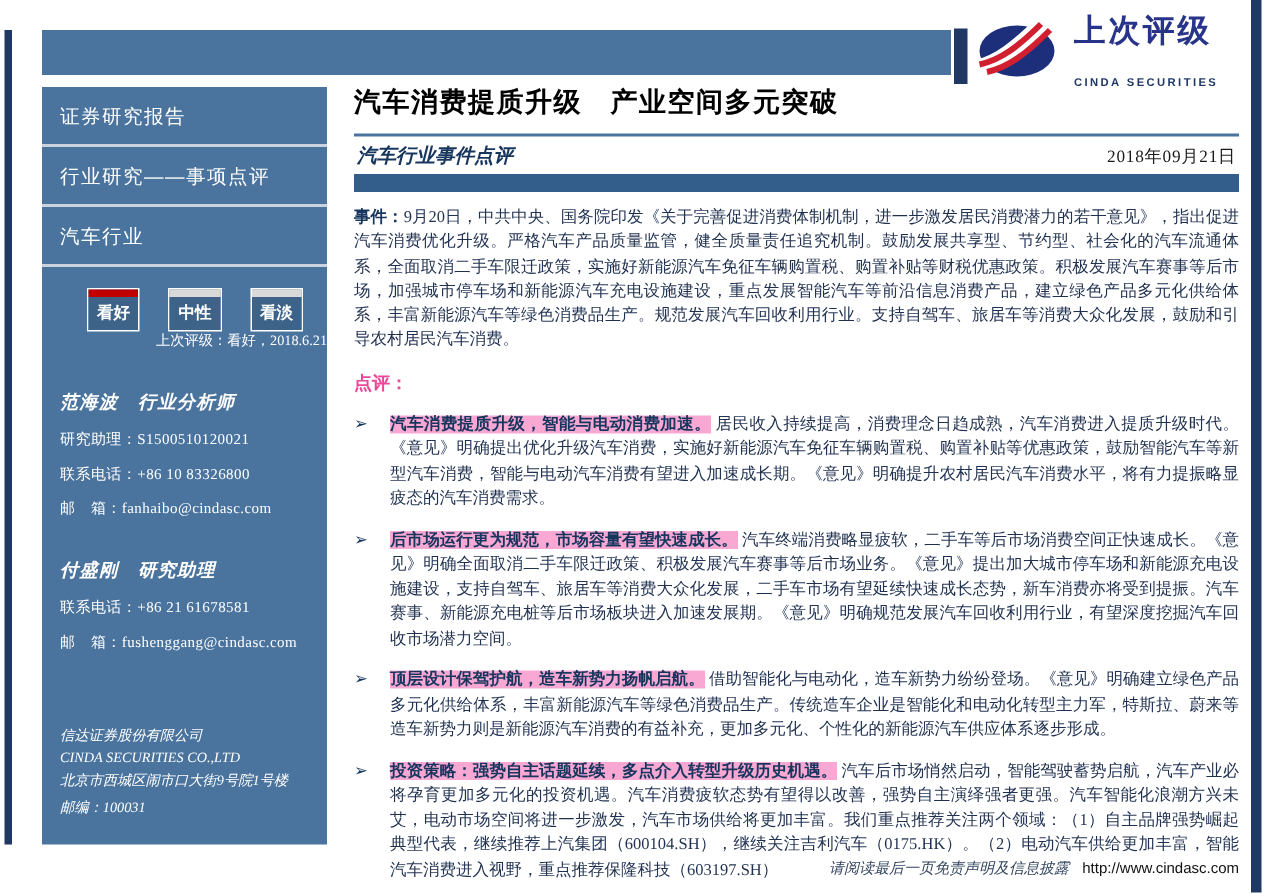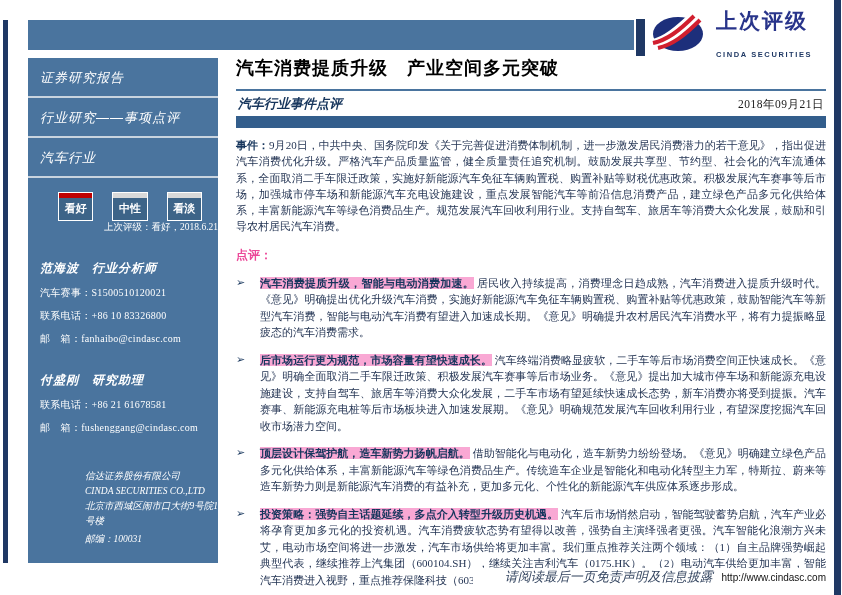--- a/index.html
+++ b/index.html
@@ -12,48 +12,48 @@
   .edge-right{position:absolute;right:1px;top:0;width:7px;height:595px;background:#1F3864;}
   .top-strip{position:absolute;left:28px;top:20px;width:606px;height:30px;background:#4A749E;}
   .top-cap{position:absolute;left:636px;top:19px;width:9px;height:37px;background:#1F3864;}
   
   .logo{position:absolute;left:650px;top:10px;width:176px;height:48px;display:flex;align-items:center;}
   .logo-text{margin-left:8px;line-height:1;}
   .logo-cn{font-size:21px;font-weight:bold;color:#28348A;letter-spacing:2px;font-family:"Liberation Sans",sans-serif;}
   .logo-en{font-size:7.5px;font-weight:bold;color:#1F3864;letter-spacing:1.6px;margin-top:20px;}
   
   .sidebar{position:absolute;left:28px;top:58px;width:190px;height:505px;background:#4A749E;color:#fff;}
-  .side-sec{padding:11px 12px 9px;border-bottom:2px solid #C9D4DF;font-size:13px;letter-spacing:1px;font-style:italic;}
+  .side-sec{padding:11px 12px 9px;border-bottom:2px solid #C9D4DF;font-size:13px;letter-spacing:1px;}
   .tabs{display:flex;gap:19px;margin:14px 16px 0 30px;}
   .tab{flex:1;border:1px solid #ffffff;cursor:pointer;}
   .tab-top{height:5px;background:#D9D9D9;}
   .tab.active .tab-top{background:#C00000;}
   .tab-label{background:#3D6488;color:#fff;font-size:11px;font-weight:bold;text-align:center;padding:3px 0 4px;}
   .last-rating{font-size:9.5px;text-align:right;font-family:"Liberation Serif",serif;}
   .analyst{margin:26px 12px 0;font-family:"Liberation Serif",serif;}
   .analyst-name{font-size:12px;font-weight:bold;font-style:italic;letter-spacing:1px;}
   .contact-line{font-size:10px;margin-top:9px;letter-spacing:.3px;}
-  .company{position:absolute;left:12px;bottom:16px;font-size:9.5px;line-height:1.55;font-family:"Liberation Serif",serif;font-style:italic;margin-left:45px;}
+  .company{position:absolute;left:12px;bottom:16px;font-size:9.5px;line-height:1.55;font-family:"Liberation Serif",serif;font-style:italic;}
   
   .main{position:absolute;left:236px;top:56px;width:590px;}
   .doc-title{font-size:18px;font-weight:bold;color:#000;letter-spacing:1px;}
   .subheader{border-top:2px solid #4A749E;margin-top:9px;display:flex;justify-content:space-between;align-items:center;padding:4px 2px 3px;}
   .subtitle{font-family:"Liberation Serif",serif;font-style:italic;font-weight:bold;font-size:13px;color:#17365D;}
   .date{font-family:"Liberation Serif",serif;font-size:11.5px;color:#1a1a1a;letter-spacing:.5px;}
   .thick-bar{height:12px;background:#335E8C;}
   .event-para{margin-top:9px;font-family:"Liberation Serif",serif;font-size:11px;line-height:1.48;color:#1F3050;text-align:justify;}
   .event-label{font-weight:bold;color:#17365D;}
   .comments-label{margin-top:12px;font-weight:bold;color:#ec4899;font-size:12px;font-family:"Liberation Serif",serif;}
   .bullet{display:flex;margin-top:11px;}
   .bullet-marker{width:24px;flex:none;color:#17365D;font-size:11px;padding-top:1px;}
   .bullet-text{flex:1;font-family:"Liberation Serif",serif;font-size:11px;line-height:1.5;text-align:justify;color:#1F3050;}
   .bullet-lead{font-weight:bold;background:#f9a8d4;color:#17365D;}
   
   .footer{position:absolute;right:16px;bottom:9px;font-size:10px;color:#1F3050;background:#fff;padding-left:6px;}
-  .footer-cn{font-family:Liberation Mono, monospace;font-style:italic;font-size:13px;color:#33445f;margin-left:26px;}
+  .footer-cn{font-family:Liberation Mono, monospace;font-style:italic;font-size:10px;color:#33445f;margin-left:26px;}
   .footer-url{font-family:"Liberation Sans",sans-serif;color:#111;margin-left:6px;}
 </style>
 </head>
 <body>
 
 <div class="edge-left"></div>
 <div class="edge-right"></div>
 <div class="top-strip"></div>
 <div class="top-cap"></div>
 
@@ -88,21 +88,21 @@
       <div class="tab-top"></div>
       <div class="tab-label">看淡</div>
     </div>
   </div>
   <div class="last-rating">上次评级：看好，2018.6.21</div>
 
   <div class="analyst">
     <div class="analyst-name">
       <span>范海波</span>　<span>行业分析师</span>
     </div>
-    <div class="contact-line">汽车赛事：S1500510120021</div>
+    <div class="contact-line">研究助理：S1500510120021</div>
     <div class="contact-line">联系电话：+86 10 83326800</div>
     <div class="contact-line">邮　箱：fanhaibo@cindasc.com</div>
   </div>
 
   <div class="analyst">
     <div class="analyst-name">
       <span>付盛刚</span>　<span>研究助理</span>
     </div>
     <div class="contact-line">联系电话：+86 21 61678581</div>
     <div class="contact-line">邮　箱：fushenggang@cindasc.com</div>

